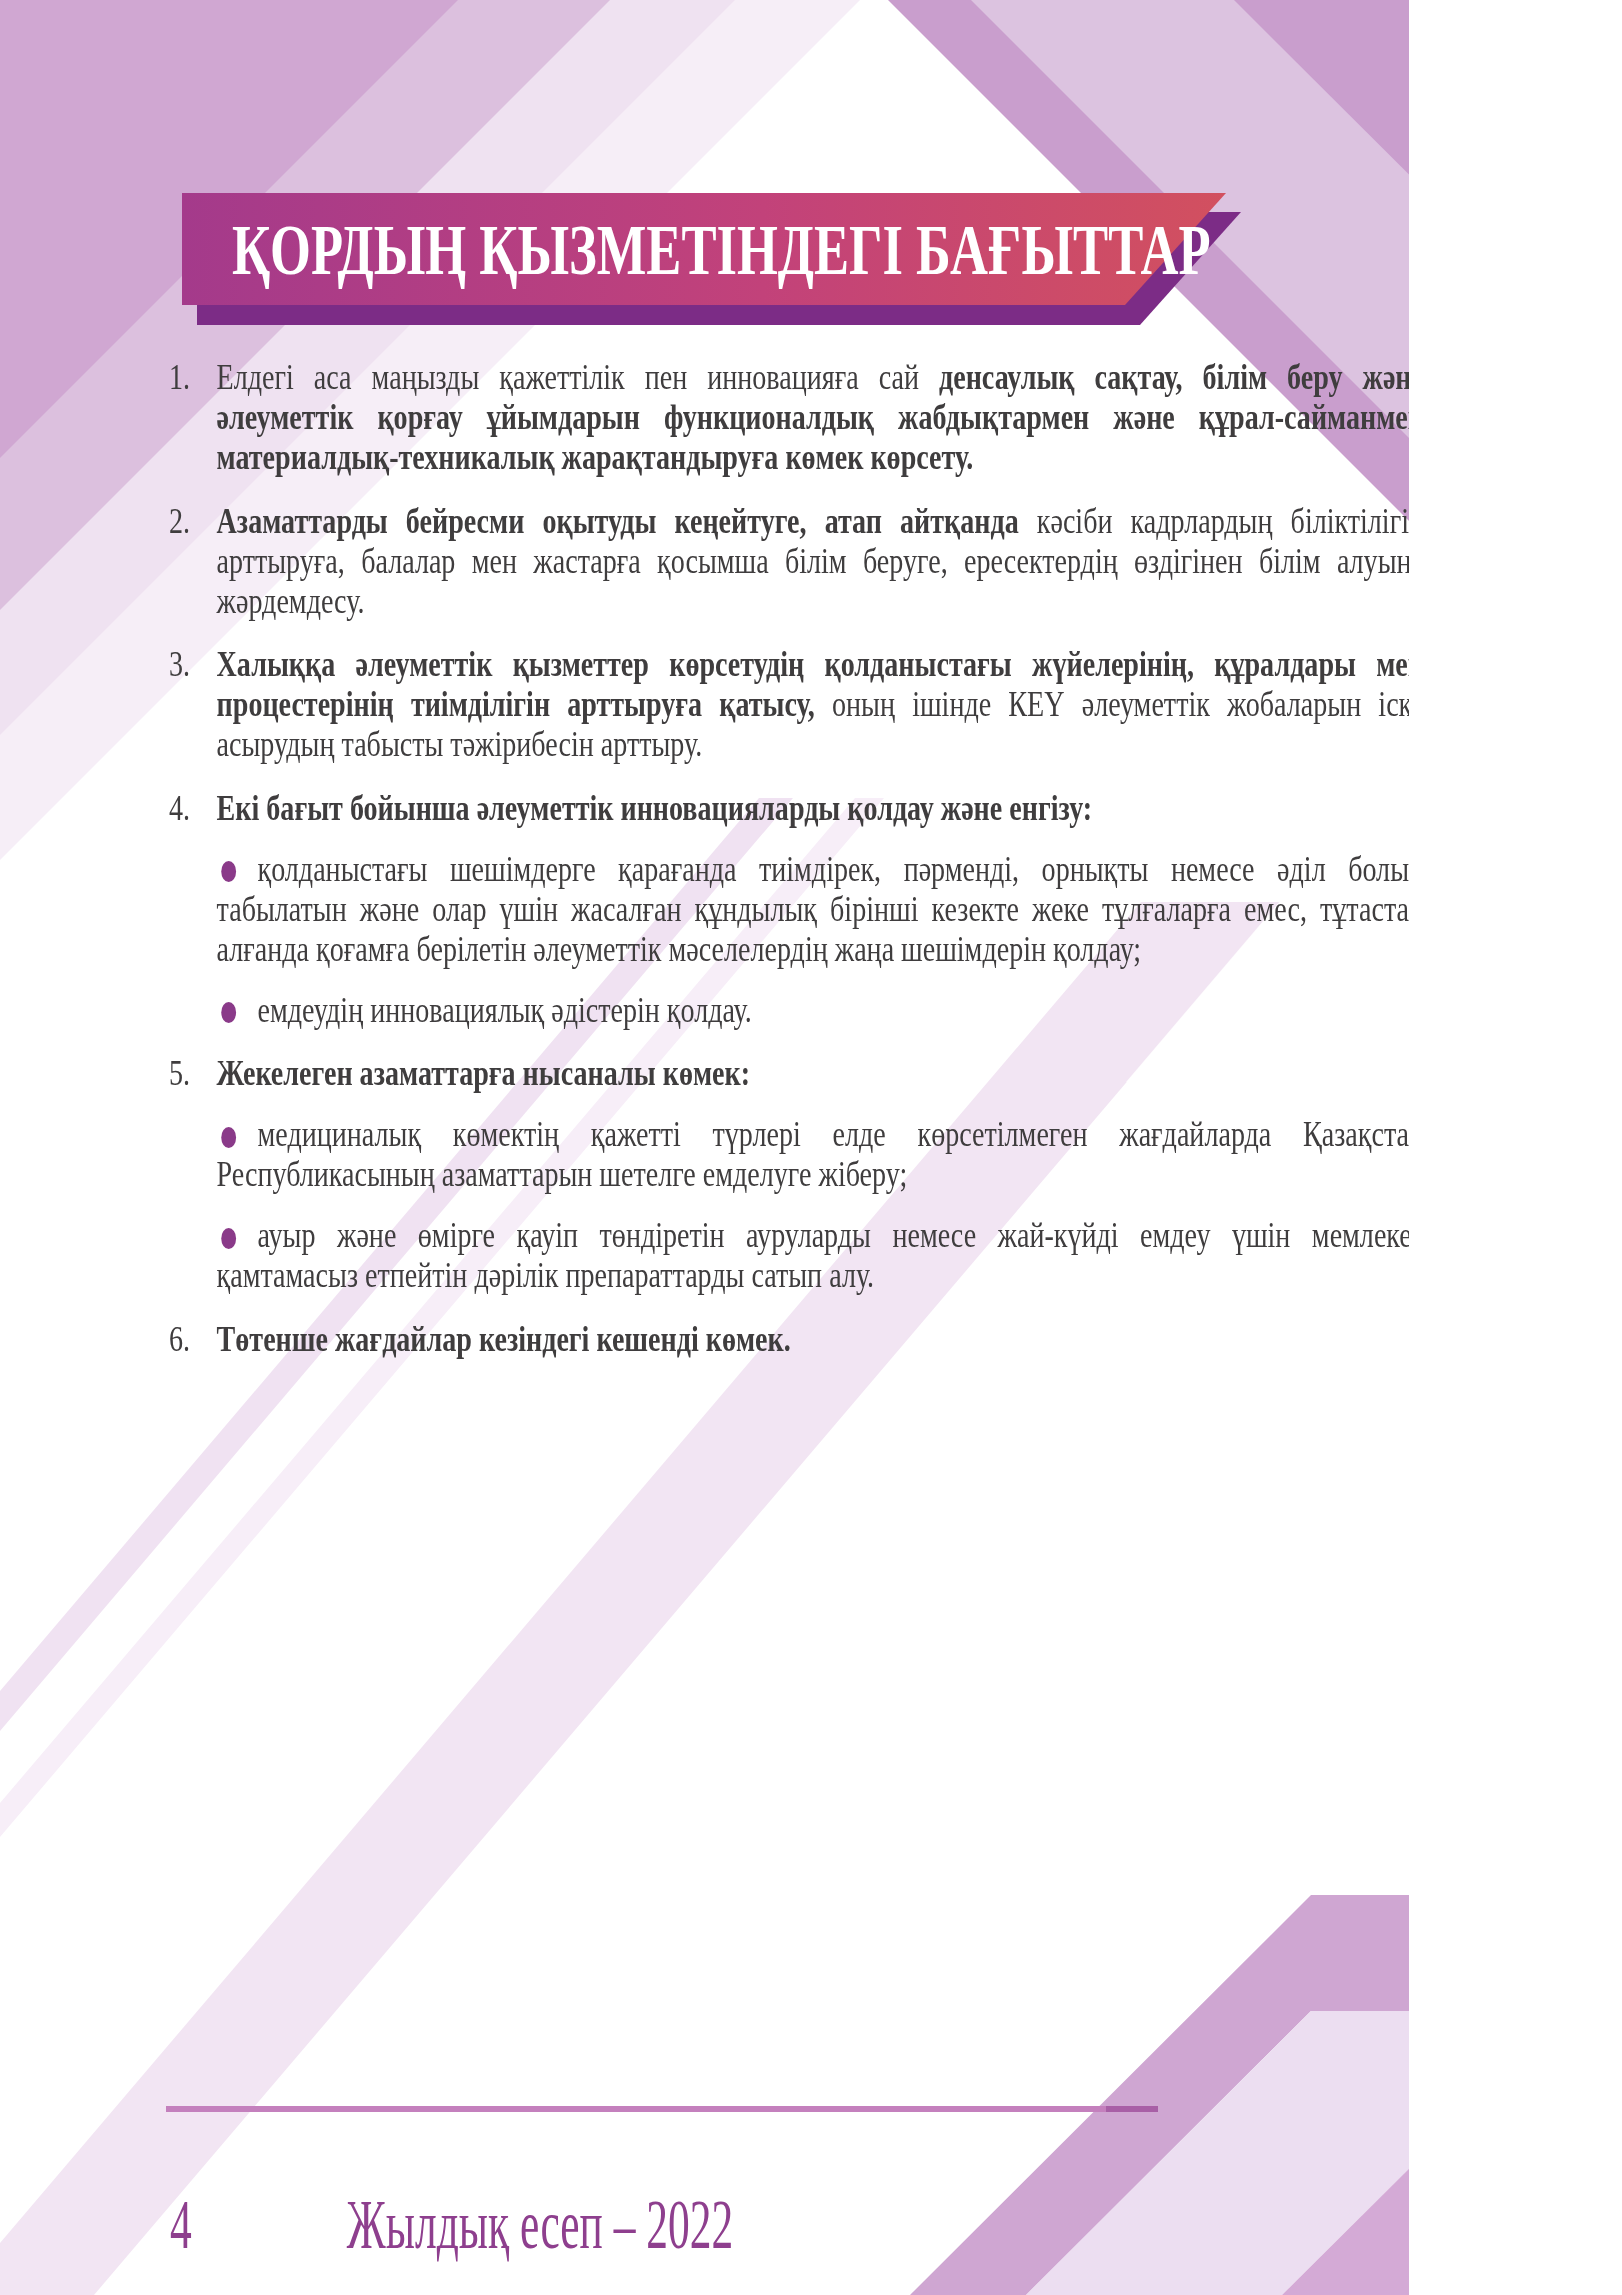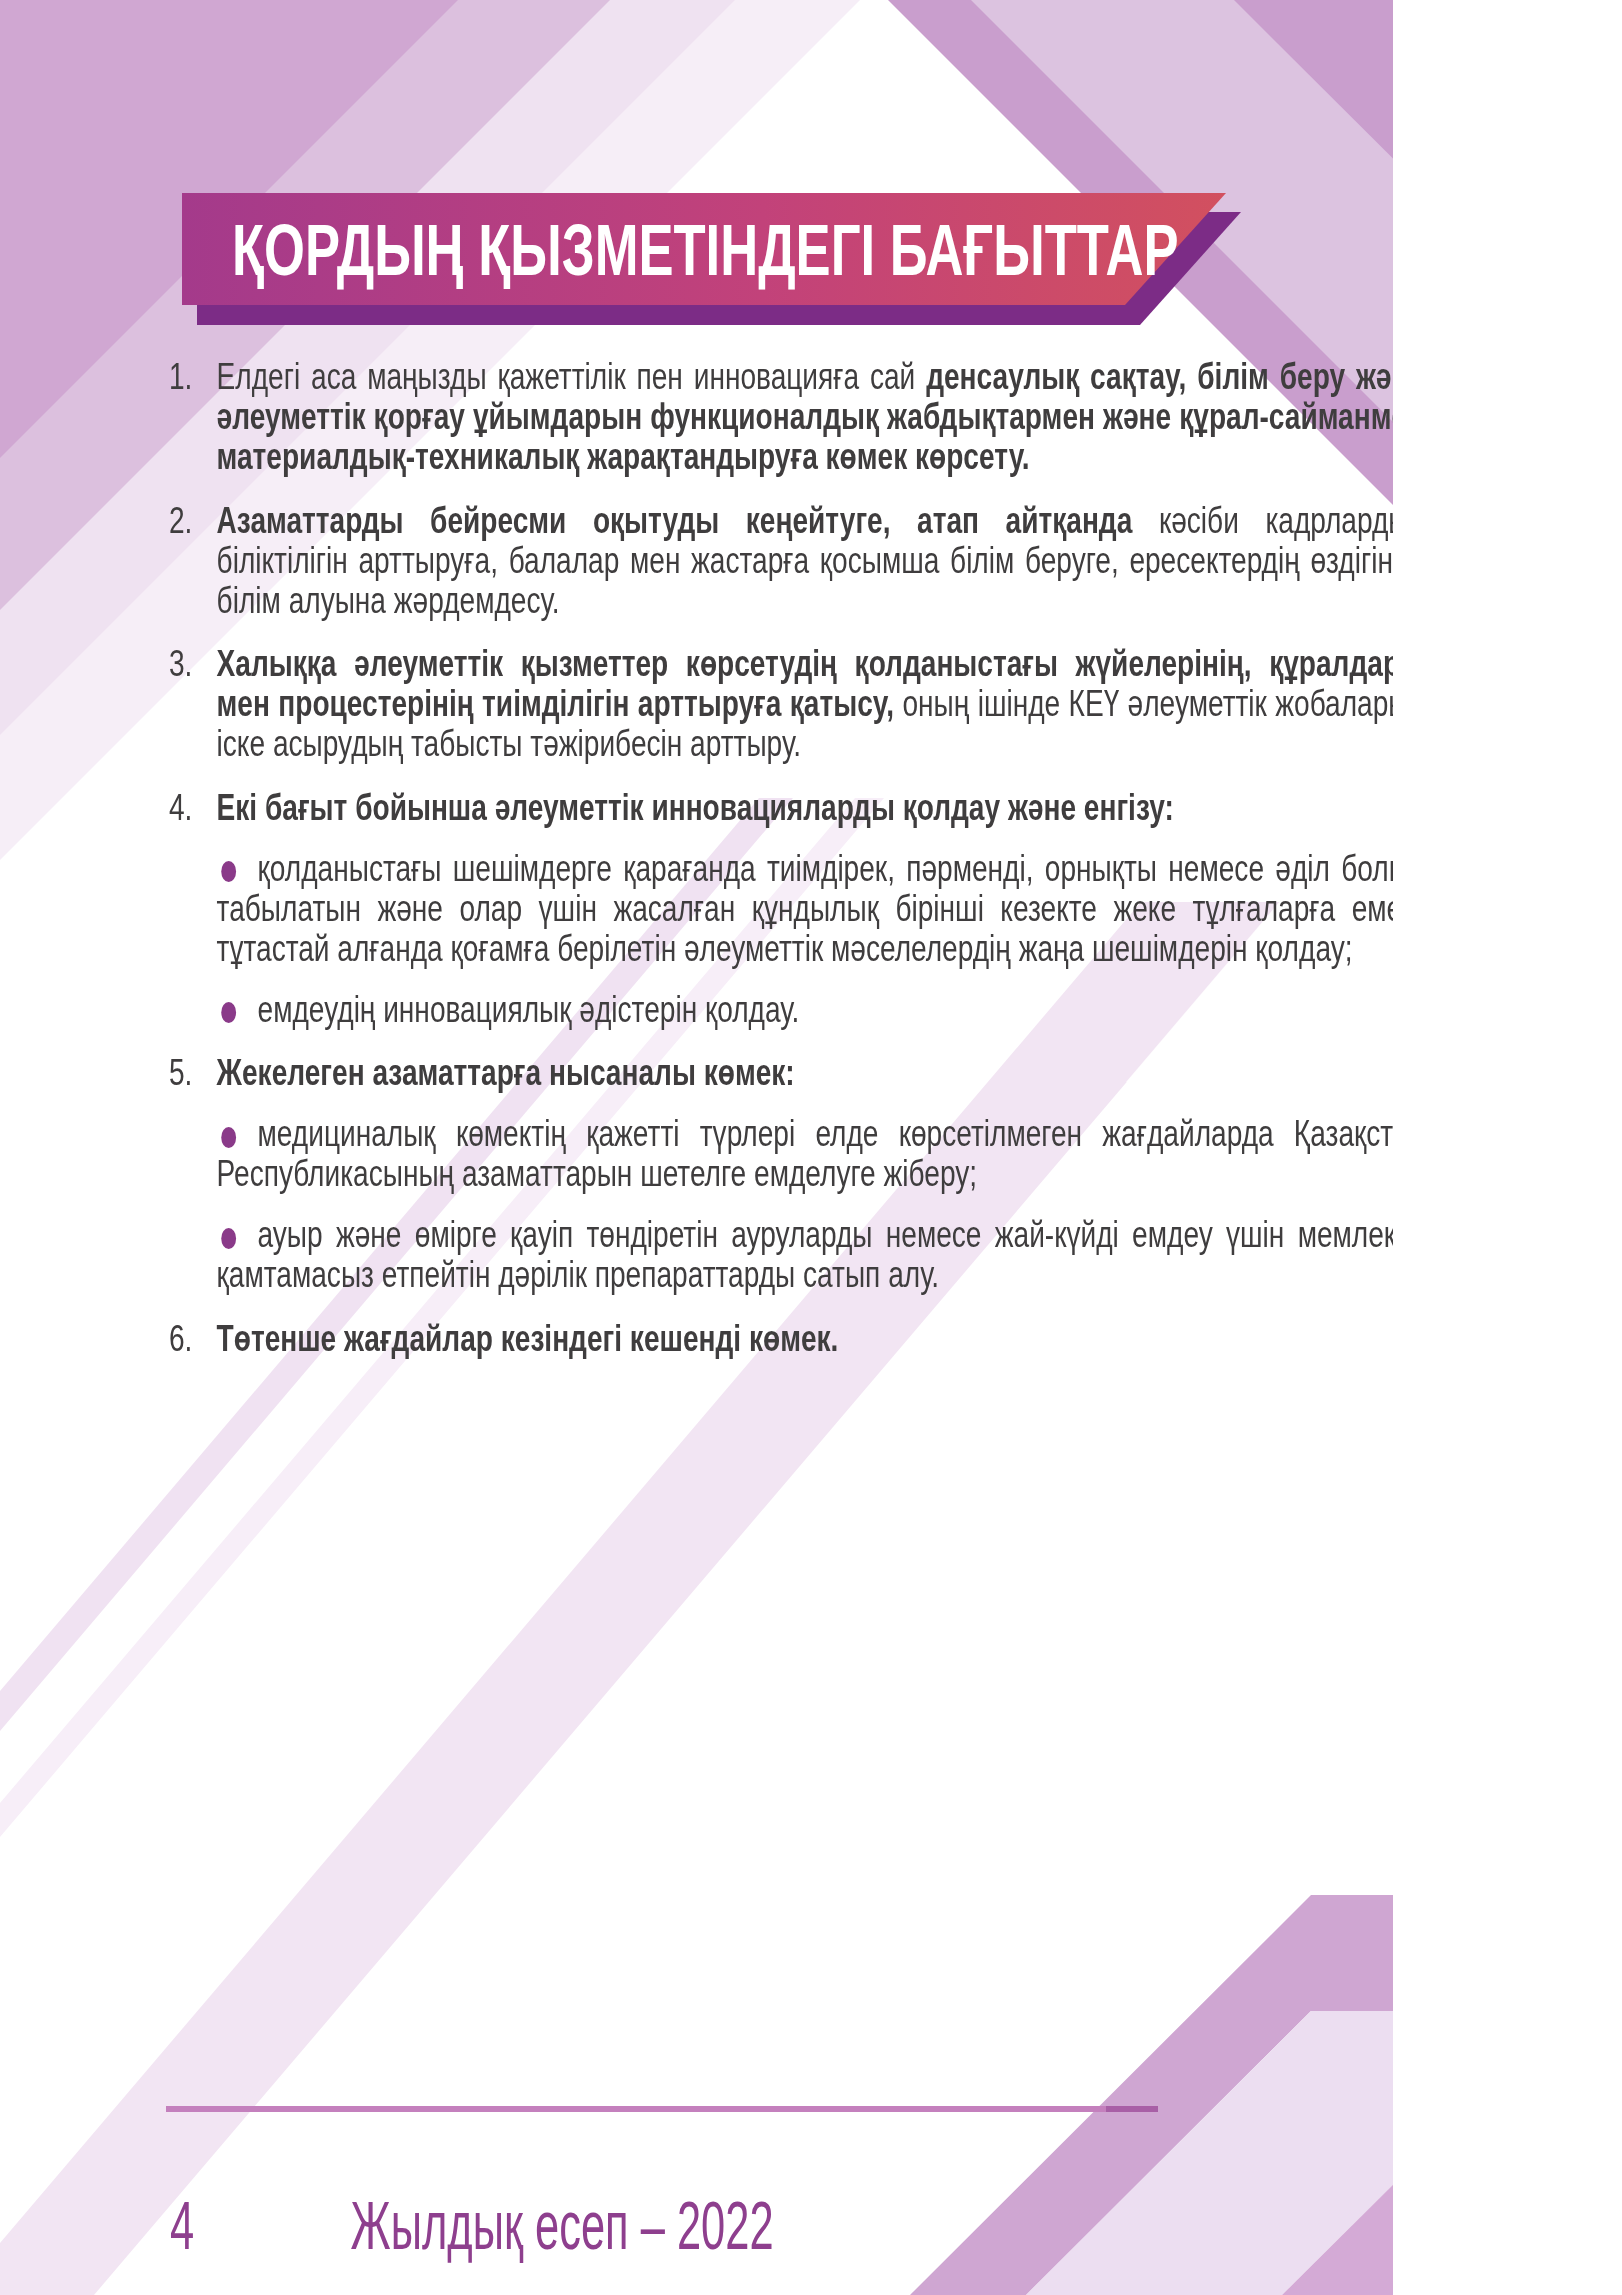--- a/index.html
+++ b/index.html
@@ -1,18 +1,18 @@
 <!DOCTYPE html>
 <html style="font-size:11px"><head>
 <meta charset="utf-8">
 <style>
   html,body{margin:0;padding:0;background:#ffffff;}
   .page{
     position:relative; width:1393px; height:2295px; overflow:hidden;
-    background:#ffffff; font-family:Liberation Sans, sans-serif;
+    background:#ffffff; font-family:Liberation Serif, serif;padding-left:16px;
   }
   .decor{position:absolute; inset:0; pointer-events:none;}
 
   
   .tl4{background:#f6eef7; clip-path:polygon(0 0,860px 0,0 860px);}
   .tl3{background:#efe2f1; clip-path:polygon(0 0,735px 0,0 735px);}
   .tl2{background:#dcc0de; clip-path:polygon(0 0,610px 0,0 610px);}
   .tl1{background:#d0a7d2; clip-path:polygon(0 0,458px 0,0 458px);}
 
   

